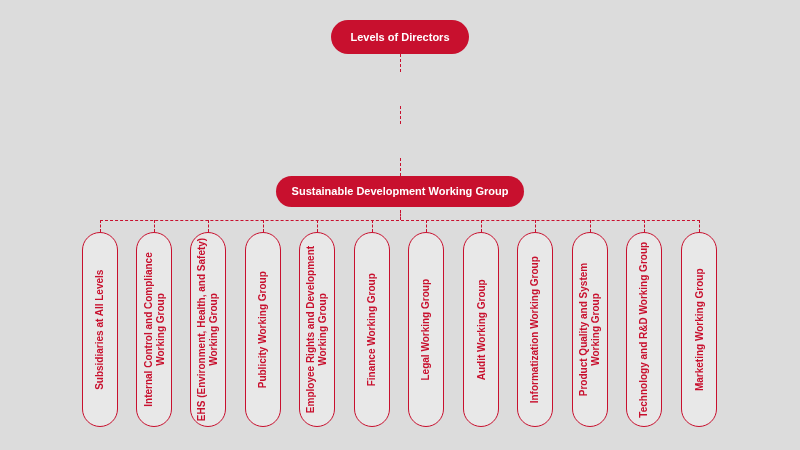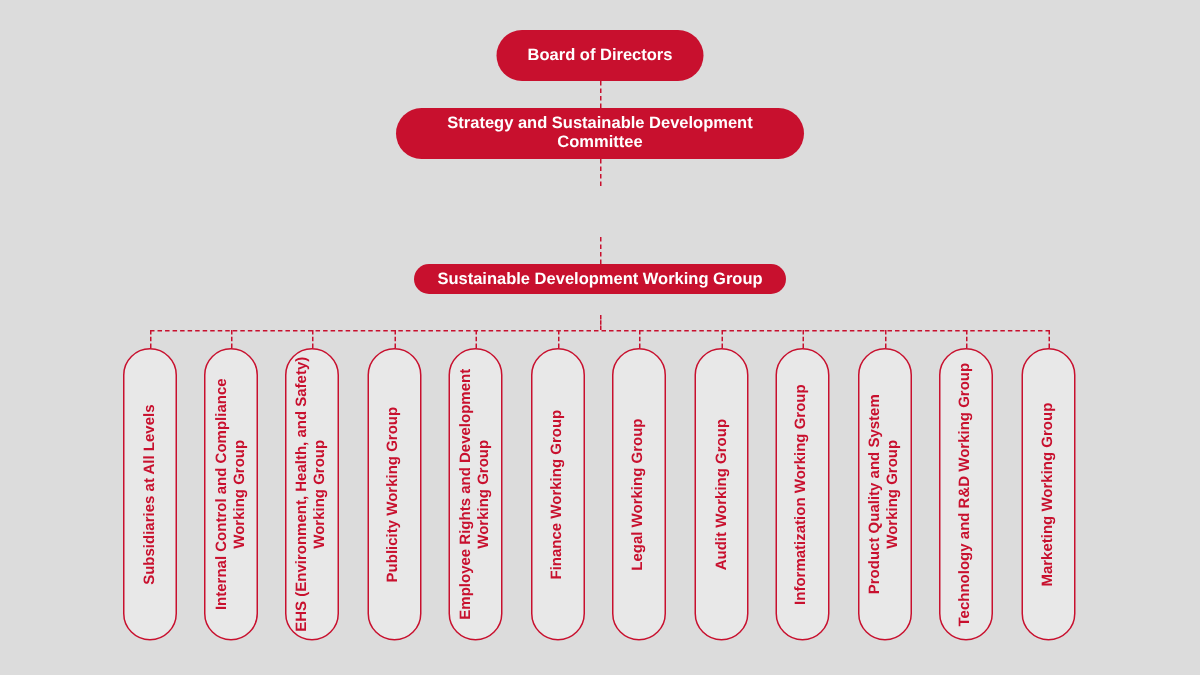--- a/index.html
+++ b/index.html
@@ -77,29 +77,26 @@
     width: 0;
     border-left: 1px dashed #c8102e;
   }
 </style>
 </head>
 <body>
 
 <div id="chart">
 
   <div class="node top" style="left:331px; top:20px; width:138px; height:34px;">
-    <span>Board of Directors</span>
-  </div>
-
-  <div class="node top" style="left:264px; top:72px; width:272px; height:34px;">
-    <span>Strategy and Sustainable Development Committee</span>
+    <span>Levels of Directors</span>
   </div>
 
 
-  <div class="node top" style="left:276px; top:176px; width:248px; height:20px;">
+
+  <div class="node top" style="left:276px; top:176px; width:248px; height:31px;">
     <span>Sustainable Development Working Group</span>
   </div>
 
   <div class="vline" style="left:400px; top:54px; height:18px;"></div>
   <div class="vline" style="left:400px; top:106px; height:18px;"></div>
   <div class="vline" style="left:400px; top:158px; height:18px;"></div>
   <div class="vline" style="left:400px; top:210px; height:10px;"></div>
 
   <div class="hline" style="left:100px; top:220px; width:600px;"></div>
 

